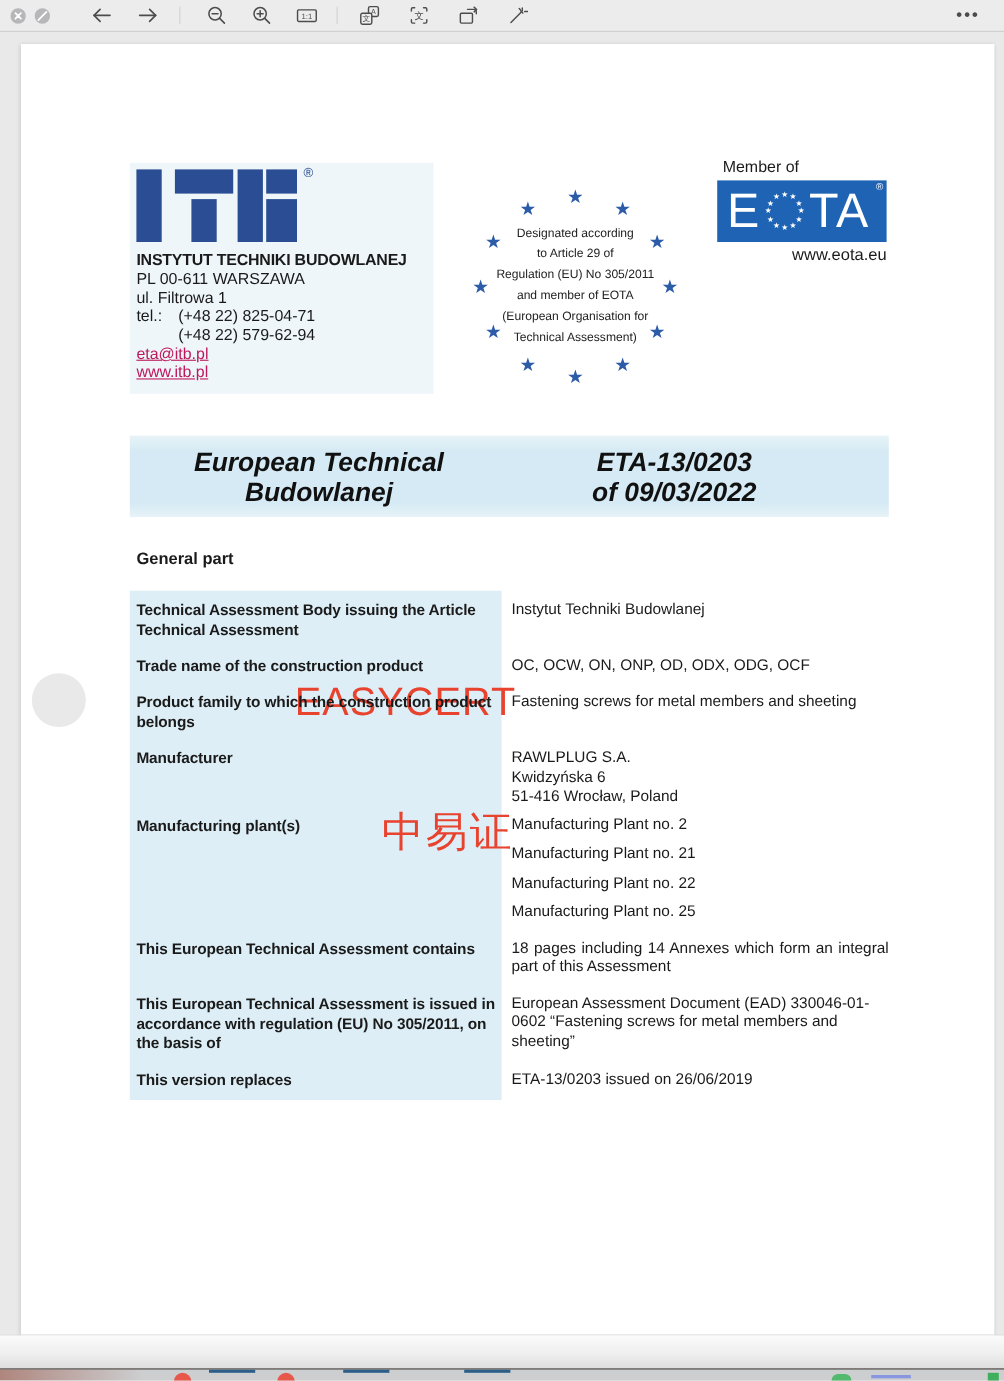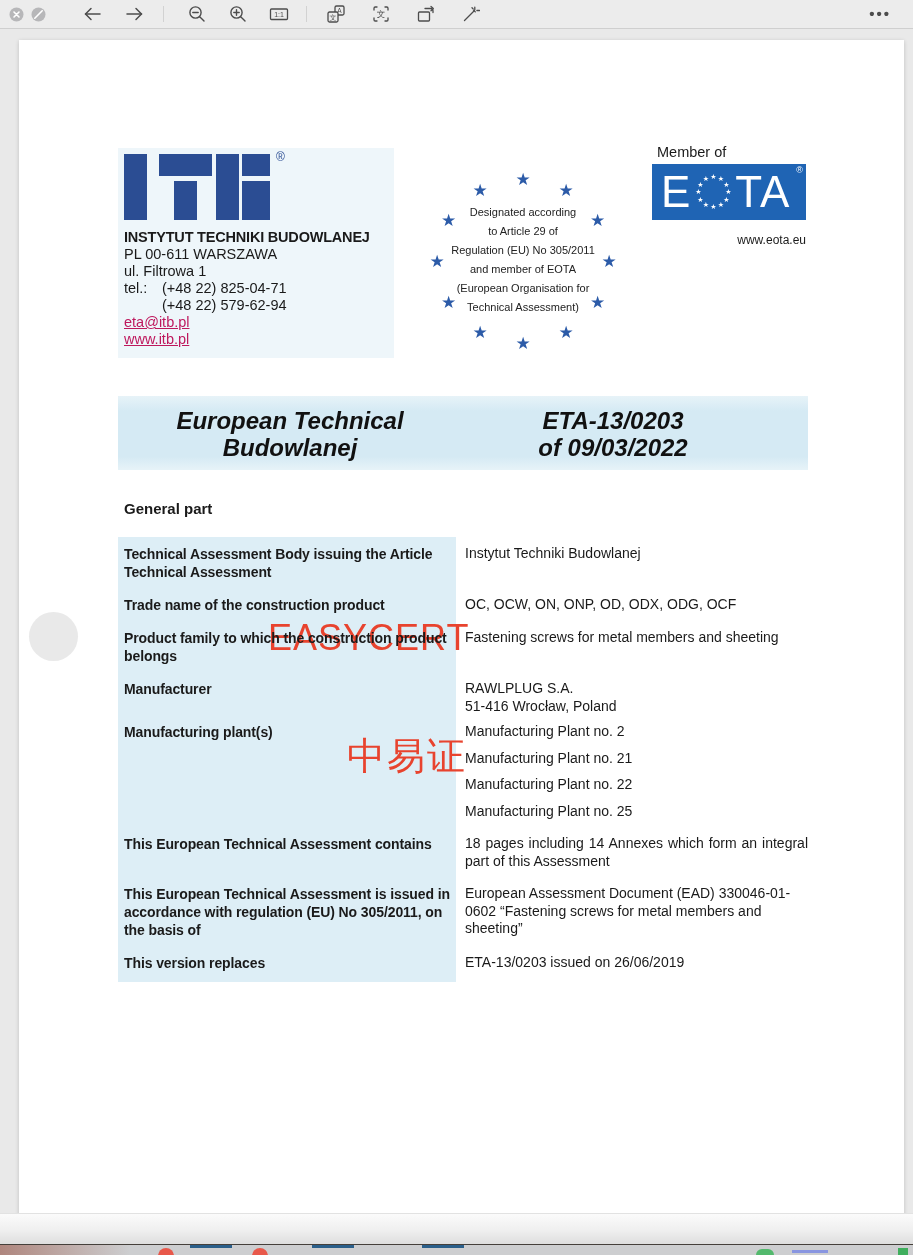--- a/index.html
+++ b/index.html
@@ -59,21 +59,21 @@
   
   .eota-block { position:absolute; left:633px; top:104px; width:170px; }
   .eota-member { font-size:14.5px; margin-left:5px; margin-bottom:4px; }
   .eota-rect { position:relative; width:154px; height:56px;
     background:var(--eota-blue,#1f64b4); color:#fff;
     display:flex; align-items:center; padding-left:9px; }
   .eota-e, .eota-ta { font-size:44px; line-height:44px; font-weight:400; letter-spacing:1px; }
   .eota-ring { position:relative; width:40px; height:40px; margin:0 2px; }
   .eota-star { position:absolute; transform:translate(-50%,-50%); color:#fff; }
   .eota-reg { position:absolute; right:3px; top:1px; font-size:9px; color:#fff; }
-  .eota-url { font-size:12px; text-align:right; width:154px; margin-top:13px; cursor:pointer; }
+  .eota-url { font-size:15px; text-align:right; width:154px; margin-top:3px; cursor:pointer; }
 
   
   .title-band { position:absolute; left:99px; top:356px; width:690px; height:74px;
     background:linear-gradient(180deg,#e7f3f8 0%, var(--band-blue,#d5eaf4) 20%, var(--band-blue,#d5eaf4) 82%, #e7f3f8 100%);font-style:italic; }
   .title-left { position:absolute; left:0; top:11px; width:344px; text-align:center;
     font-weight:bold; font-size:24px; line-height:27px; color:#111; }
   .title-right { position:absolute; left:300px; top:11px; width:390px; text-align:center;
     font-weight:bold; font-size:24px; line-height:27px; color:#111; }
 
   
@@ -300,20 +300,21 @@
     <div class="row-label">Product family to which the construction product belongs</div>
     <div class="row-values">
             <div class="value-line">Fastening screws for metal members and sheeting</div>
           </div>
   </div>
 
   <div class="g-row tight">
     <div class="row-label">Manufacturer</div>
     <div class="row-values">
             <div class="value-line">RAWLPLUG S.A.</div>
+            <div class="value-line">Kwidzyńska 6</div>
             <div class="value-line">51-416 Wrocław, Poland</div>
           </div>
   </div>
 
   <div class="g-row">
     <div class="row-label">Manufacturing plant(s)</div>
     <div class="row-values spaced">
             <div class="value-line">Manufacturing Plant no. 2</div>
             <div class="value-line">Manufacturing Plant no. 21</div>
             <div class="value-line">Manufacturing Plant no. 22</div>

